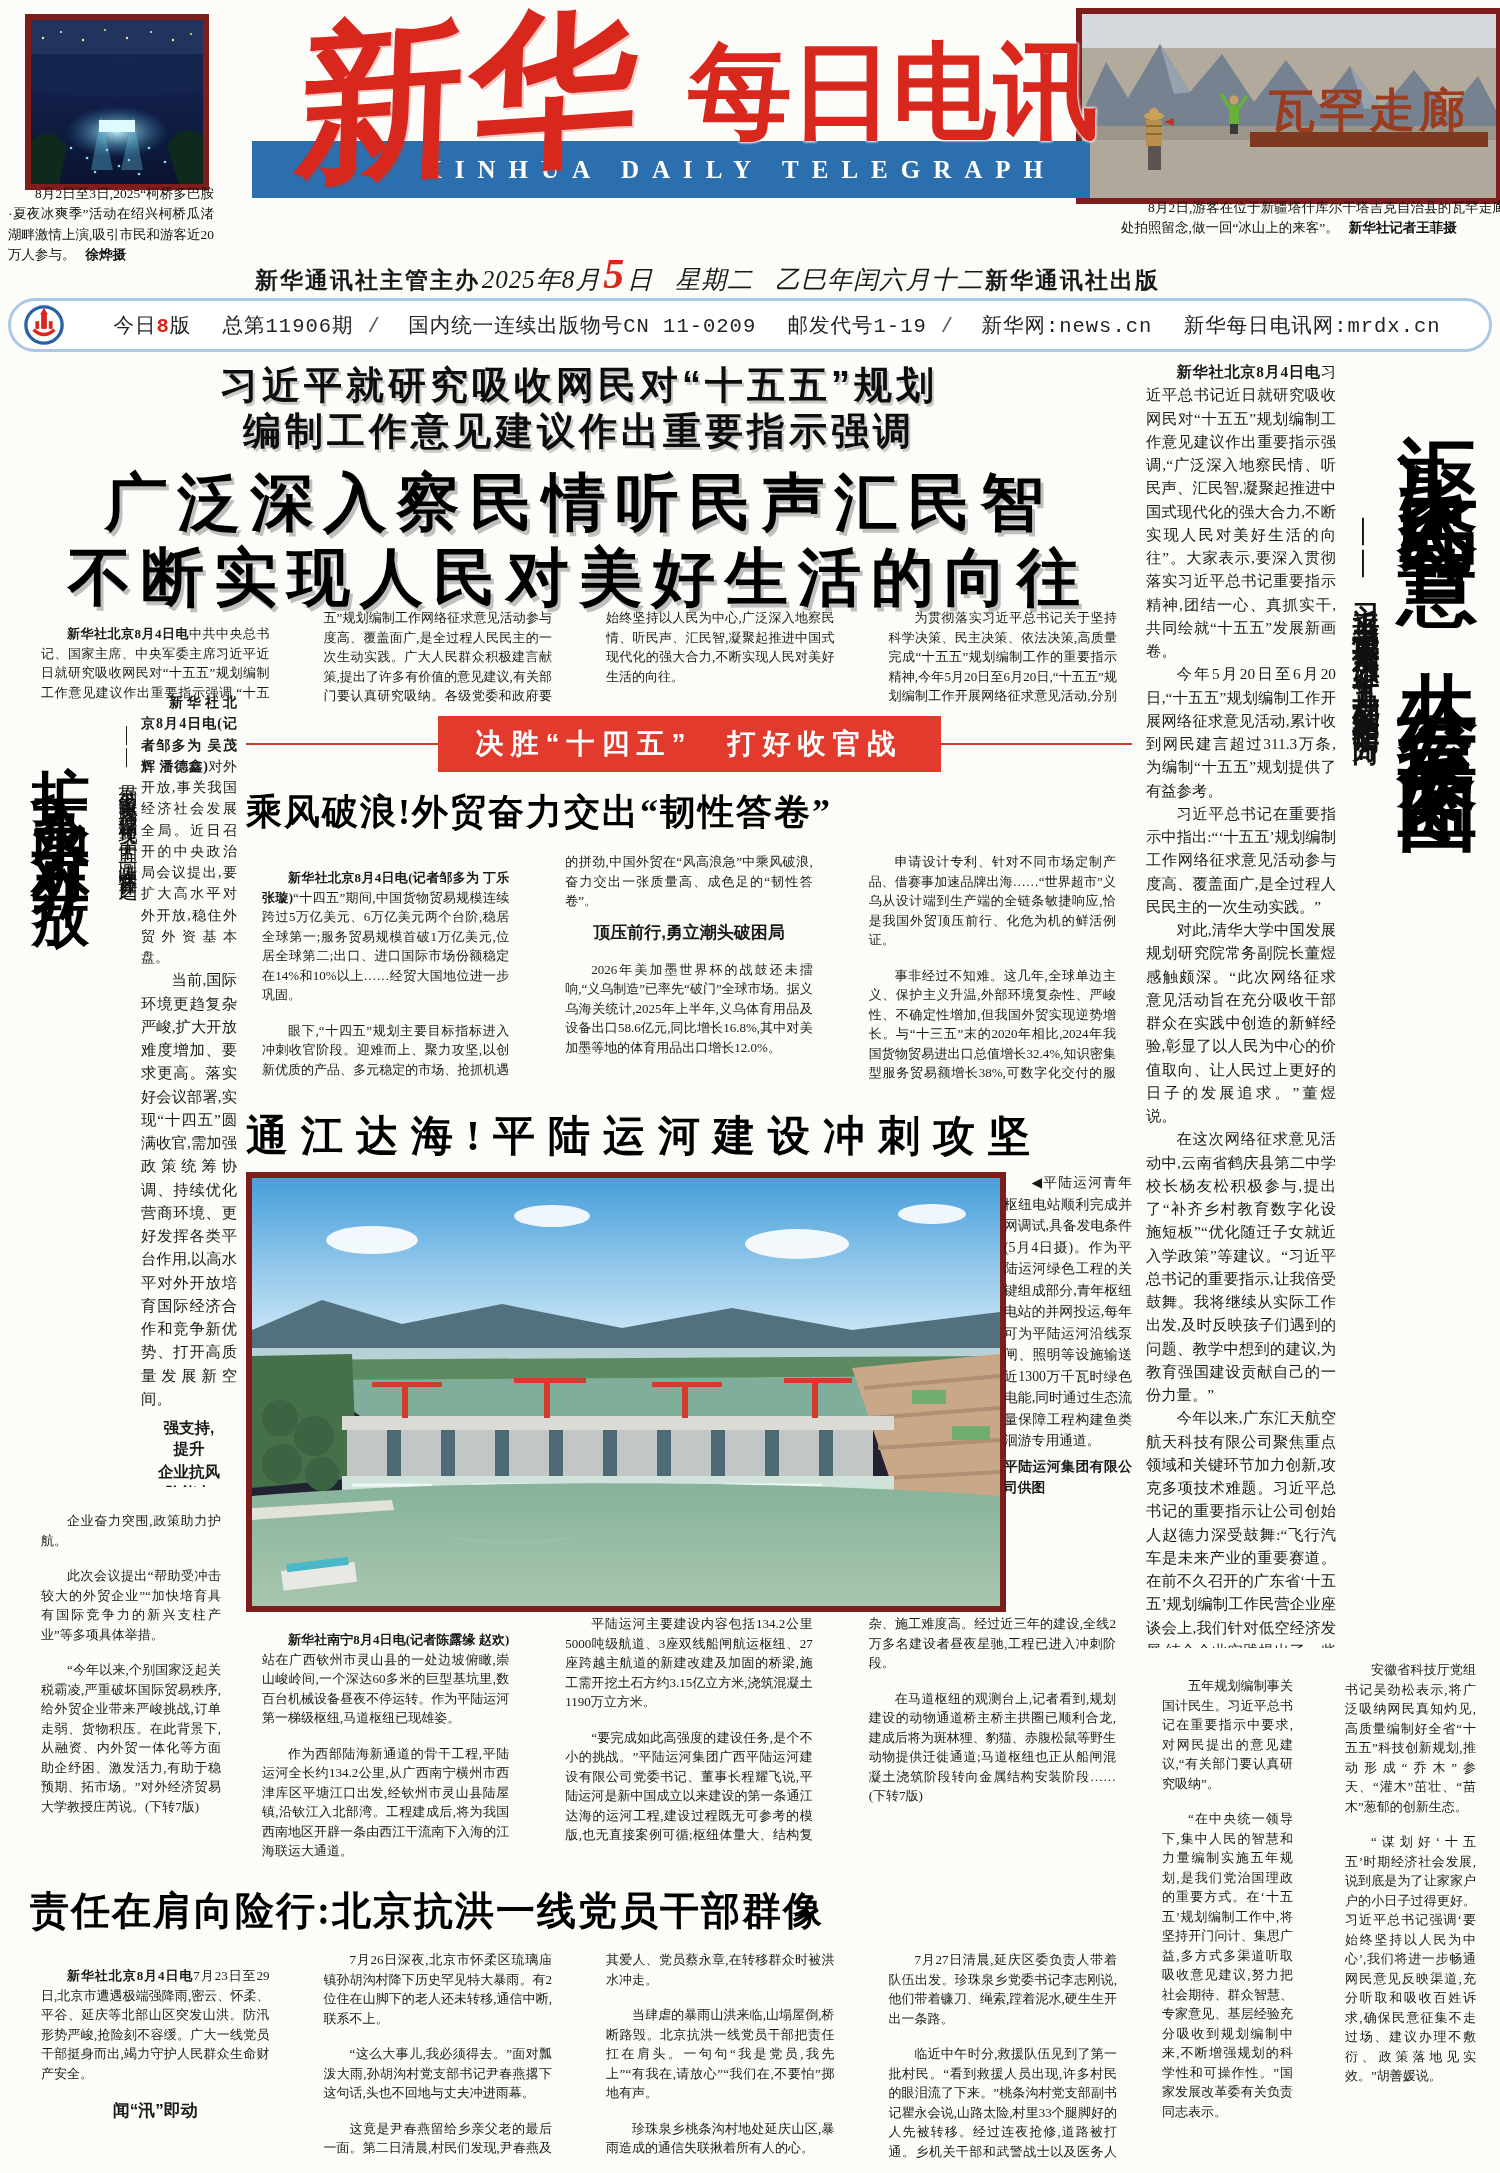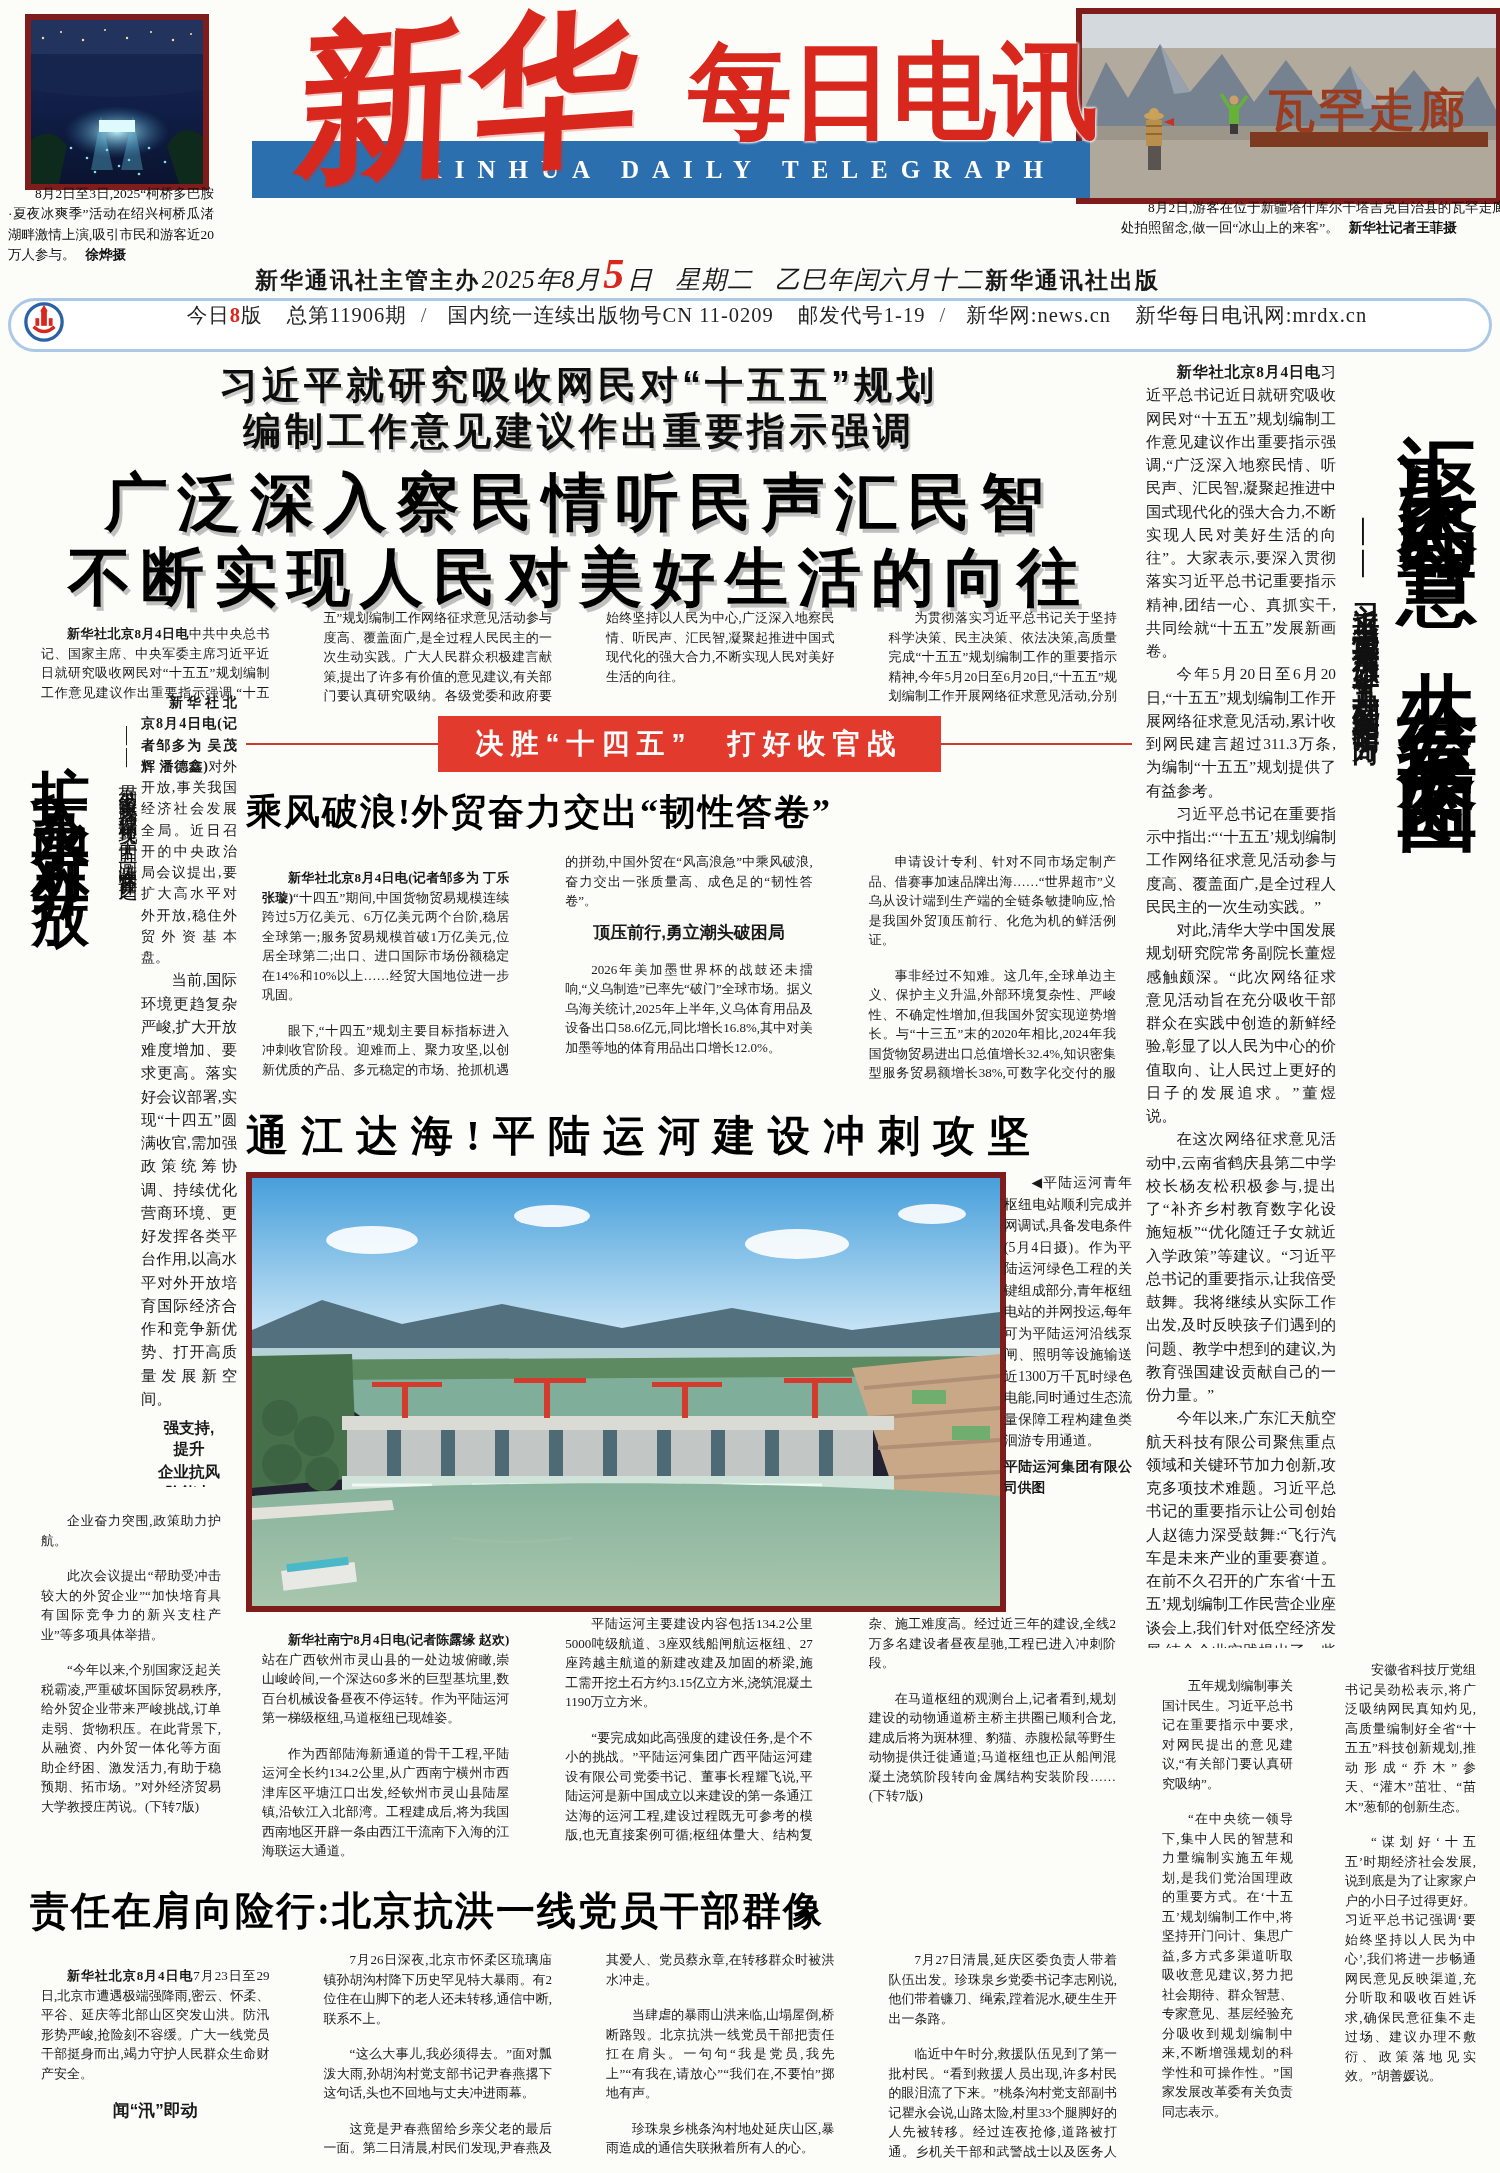--- a/index.html
+++ b/index.html
@@ -17,21 +17,21 @@
   .brand-rest{font-weight:bold;color:#d8281e;font-size:104px;line-height:1;letter-spacing:-2px;z-index:3;
           text-shadow:0 0 3px #fff,0 0 3px #fff,0 0 3px #fff;}
   .blue-band{background:#2c6fae;z-index:1;}
   .eng{position:absolute;right:34px;top:50%;transform:translateY(-50%);color:#fff;font-weight:bold;
        font-size:25px;letter-spacing:13px;white-space:nowrap;}
   .daterow{display:flex;align-items:baseline;justify-content:space-between;}
   .daterow .org,.daterow .pub{font-weight:bold;font-size:23px;letter-spacing:2px;}
   .dategroup{font-size:25px;letter-spacing:1px;font-style:italic;}
   .dategroup .big5{color:#d8281e;font-size:42px;font-weight:bold;padding:0 2px;}
   .dategroup .gap{display:inline-block;width:22px;}
-  .infobar{border:3px solid #abc8e6;border-radius:27px;display:flex;background:#fff;}
+  .infobar{border:3px solid #abc8e6;border-radius:27px;display:flex;align-items:center;background:#fff;font-family:Liberation Mono, monospace;}
   .infobar .txt{margin:0 auto;font-size:20.5px;letter-spacing:1px;white-space:nowrap;color:#222;}
   .infobar .rednum{color:#d8281e;font-weight:bold;}
   .infobar .slash{padding:0 14px;color:#555;}
   .infobar .sp{display:inline-block;width:18px;}
   
   .kicker{font-family:"Liberation Sans","DejaVu Sans",sans-serif;font-weight:bold;text-align:center;
           font-size:38px;line-height:1.22;letter-spacing:4px;color:#0d0d0d;
           text-shadow:2px 3px 0 rgba(140,140,140,.45);}
   .bighead{font-weight:bold;text-align:center;font-size:63px;line-height:1.1;letter-spacing:10px;color:#000;
           text-shadow:3px 4px 0 rgba(130,130,130,.5);}

